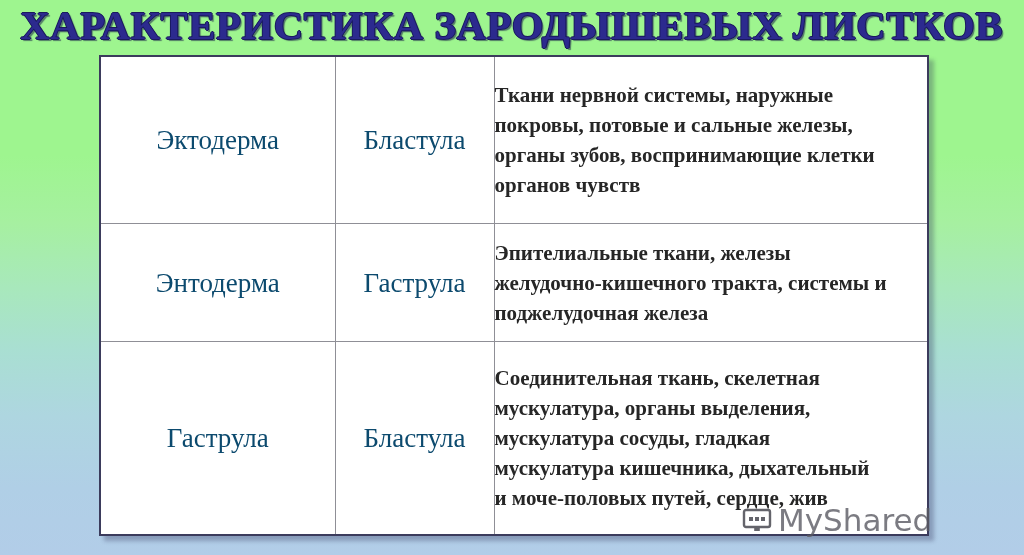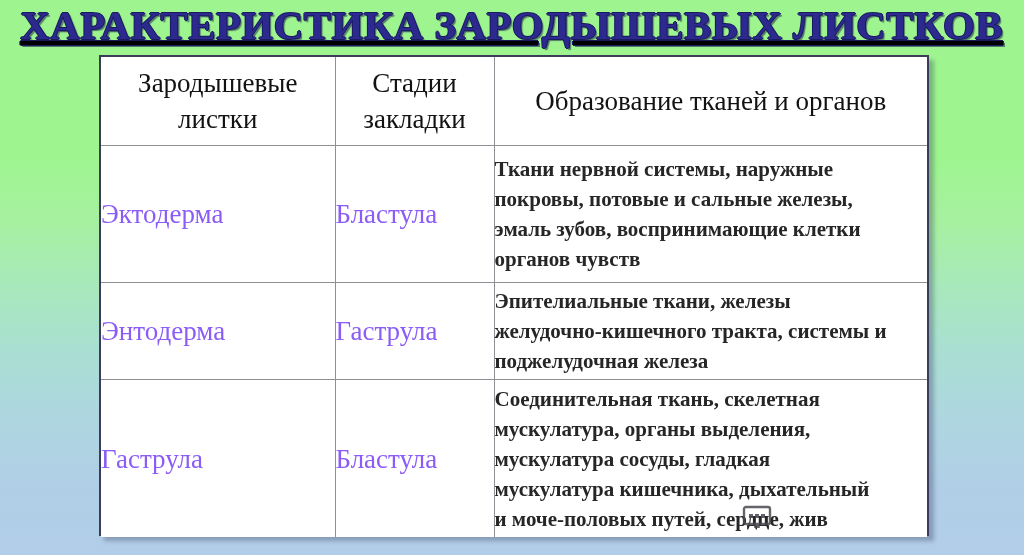--- a/index.html
+++ b/index.html
@@ -26,21 +26,20 @@
   
   .title-bar {
     position: absolute;
     left: 0;
     top: 0;
     width: 1024px;
     height: 52px;
     display: flex;
     align-items: center;
     justify-content: center;
-    text-decoration: underline;
   }
   .title-text {
     font-family: "Liberation Serif", "DejaVu Serif", serif;
     font-weight: bold;
     font-size: 40px;
     line-height: 44px;
     letter-spacing: 0.5px;
     color: #2c2a8e;
     white-space: nowrap;
     transform: scaleX(1.02);
@@ -86,24 +85,24 @@
   col.c3 { width: 433px; }
 
   .hdr {
     text-align: center;
     font-size: 27px;
     line-height: 36px;
     color: #121212;
     padding: 6px 8px;
   }
   .nameCell {
-    text-align: left;
+    text-align: center;
     font-size: 27px;
     line-height: 34px;
-    color: #8b5cf6;
+    color: #0c4a6e;
     vertical-align: top;
     padding-top: 10px;
   }
   .descCell {
     text-align: left;
     font-size: 21px;
     line-height: 30px;
     color: #262626;
     vertical-align: top;
     padding: 8px 10px 8px 12px;
@@ -152,42 +151,28 @@
 </div>
 
 <div class="table-wrap">
   <table class="data-table">
     <colgroup>
       <col class="c1">
         <col class="c2">
         <col class="c3">
     </colgroup>
     <tbody>
-      <tr class="row-head">
-        <td class="hdr">
-          <span class="line">Зародышевые</span>
-          <span class="line">листки</span>
-        </td>
-        <td class="hdr">
-          <span class="line">Стадии</span>
-          <span class="line">закладки</span>
-        </td>
-        <td class="hdr">
-          <span class="line">Образование тканей и</span>
-          <span class="line">органов</span>
-        </td>
-      </tr>
 
       <tr class="row-1">
         <td class="nameCell">Эктодерма</td>
         <td class="nameCell">Бластула</td>
         <td class="descCell">
           <span class="line">Ткани нервной системы, наружные</span>
           <span class="line">покровы, потовые и сальные железы,</span>
-          <span class="line">эмаль зубов, воспринимающие клетки</span>
+          <span class="line">органы зубов, воспринимающие клетки</span>
           <span class="line">органов чувств</span>
         </td>
       </tr>
 
       <tr class="row-2">
         <td class="nameCell">Энтодерма</td>
         <td class="nameCell">Гаструла</td>
         <td class="descCell">
           <span class="line">Эпителиальные ткани, железы</span>
           <span class="line">желудочно-кишечного тракта, системы и</span>
@@ -213,13 +198,14 @@
 <div class="watermark">
   <span class="wm-icon">
     <svg viewBox="0 0 30 26" width="30" height="26" aria-hidden="true">
       <rect x="2" y="2" width="26" height="17" rx="2" ry="2" fill="none" stroke="#4a4a52" stroke-width="2.4"></rect>
       <rect x="7" y="9" width="4" height="4" fill="#4a4a52"></rect>
       <rect x="13" y="9" width="4" height="4" fill="#4a4a52"></rect>
       <rect x="19" y="9" width="4" height="4" fill="#4a4a52"></rect>
       <rect x="12.2" y="19" width="5.6" height="4" fill="#4a4a52"></rect>
     </svg>
   </span>
+  <span class="wm-text">MyShared</span>
 </div>
 
 </body></html>

